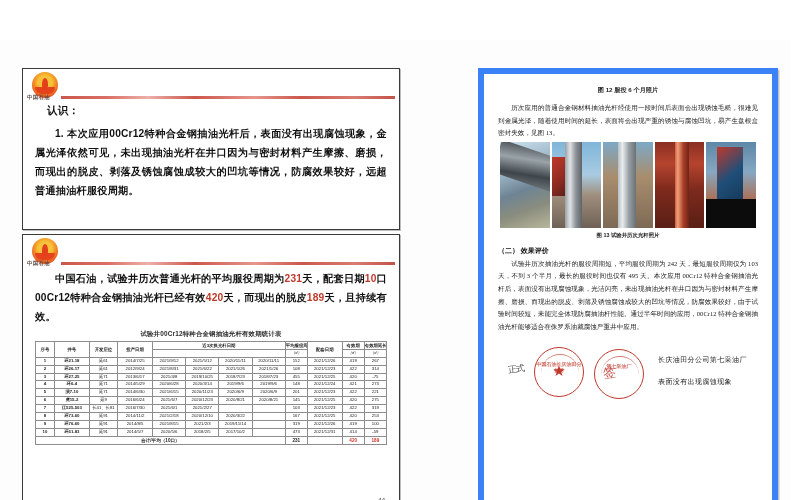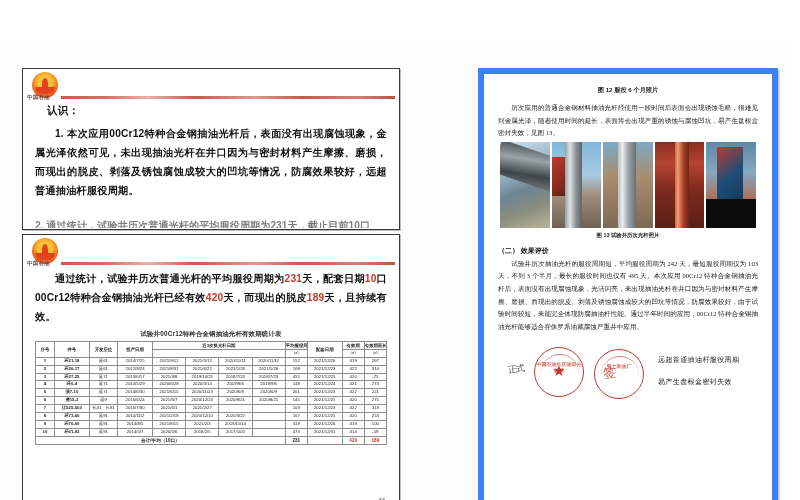--- a/index.html
+++ b/index.html
@@ -326,36 +326,35 @@
             <div class="petal"></div>
             <div class="flame"></div>
         </div>
         <div class="petro-word">中国石油</div>
         <div class="head-rule"></div>
       </div>
       <div class="slide-body">
         <div class="kicker">认识：</div>
         <p class="para indent">1. 本次应用00Cr12特种合金钢抽油光杆后，表面没有出现腐蚀现象，金属光泽依然可见，未出现抽油光杆在井口因为与密封材料产生摩擦、磨损，而现出的脱皮、剥落及锈蚀腐蚀成较大的凹坑等情况，防腐效果较好，远超普通抽油杆服役周期。</p>
       </div>
-      <div class="clipped-line">2. 通过统计，试验井历次普通光杆的平均服役周期为231天，截止目前10口</div>
     </div>
 
     <div class="slide slide-b">
       <div class="slide-head">
         <div class="petro-logo">
           <div class="ring"></div>
             <div class="base"></div>
             <div class="petal"></div>
             <div class="flame"></div>
         </div>
         <div class="petro-word">中国石油</div>
         <div class="head-rule"></div>
       </div>
       <div class="slide-body">
-        <p class="para indent"><span>通过统计，试验井历次普通光杆的平均服役周期为</span><span class="hl">231</span><span>天，配套日期</span><span class="hl">10</span><span>口00Cr12特种合金钢抽油光杆已经有效</span><span class="hl">420</span><span>天，而现出的脱皮</span><span class="hl">189</span><span>天，且持续有效。</span></p>
+        <p class="para indent"><span>中国石油，试验井历次普通光杆的平均服役周期为</span><span class="hl">231</span><span>天，配套日期</span><span class="hl">10</span><span>口00Cr12特种合金钢抽油光杆已经有效</span><span class="hl">420</span><span>天，而现出的脱皮</span><span class="hl">189</span><span>天，且持续有效。</span></p>
 
         <div class="tbl-caption">试验井00Cr12特种合金钢抽油光杆有效期统计表</div>
 
         <table class="stat">
           <colgroup>
             <col style="width:6%">
               <col style="width:11%">
               <col style="width:9%">
               <col style="width:11%">
             <col style="width:10.5%">
@@ -564,19 +563,19 @@
         <div class="arc"></div>
         <div class="inner-txt">中国石油长庆油田分公司</div>
         <div class="star">★</div>
       </div>
       <div class="stamp stamp-2">
         <div class="arc"></div>
         <div class="inner-txt">第七采油厂</div>
         <div class="scribble">签</div>
       </div>
       <div class="sig-text">
-        <div>远超普通抽油杆服役周期</div>
-        <div>易产生盘根盒密封失效</div>
+        <div>长庆油田分公司第七采油厂</div>
+        <div>表面没有出现腐蚀现象</div>
       </div>
     </div>
   </div>
 
 </div>
 
 </body></html>

